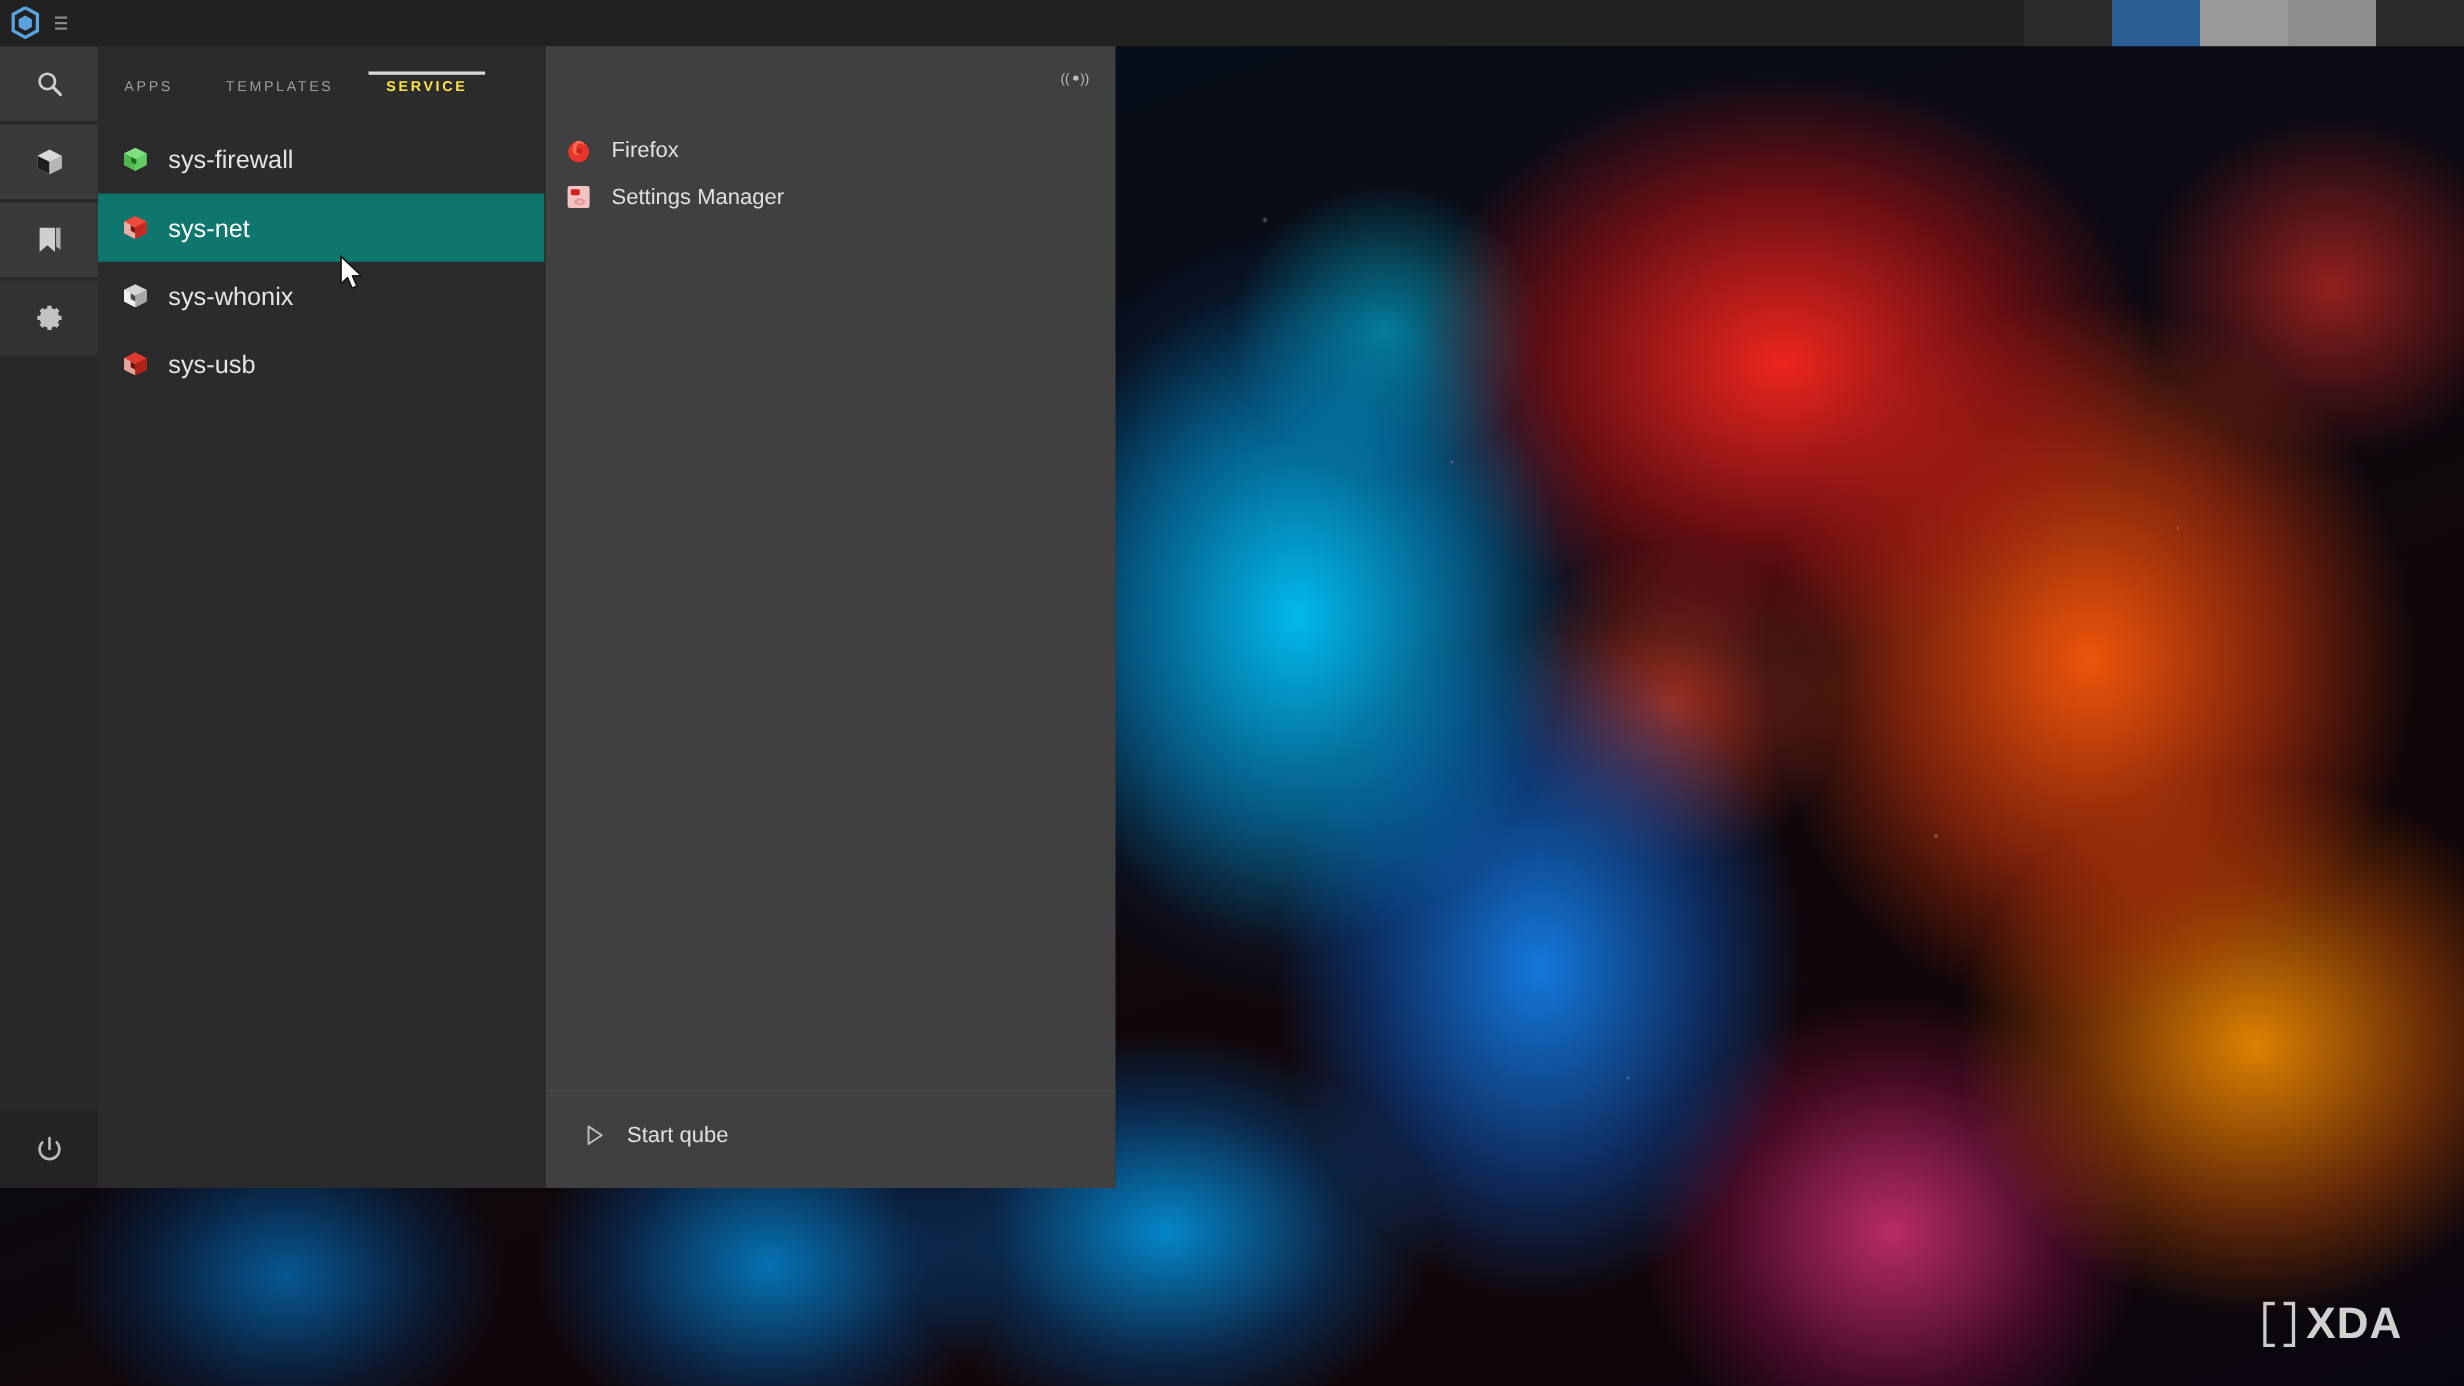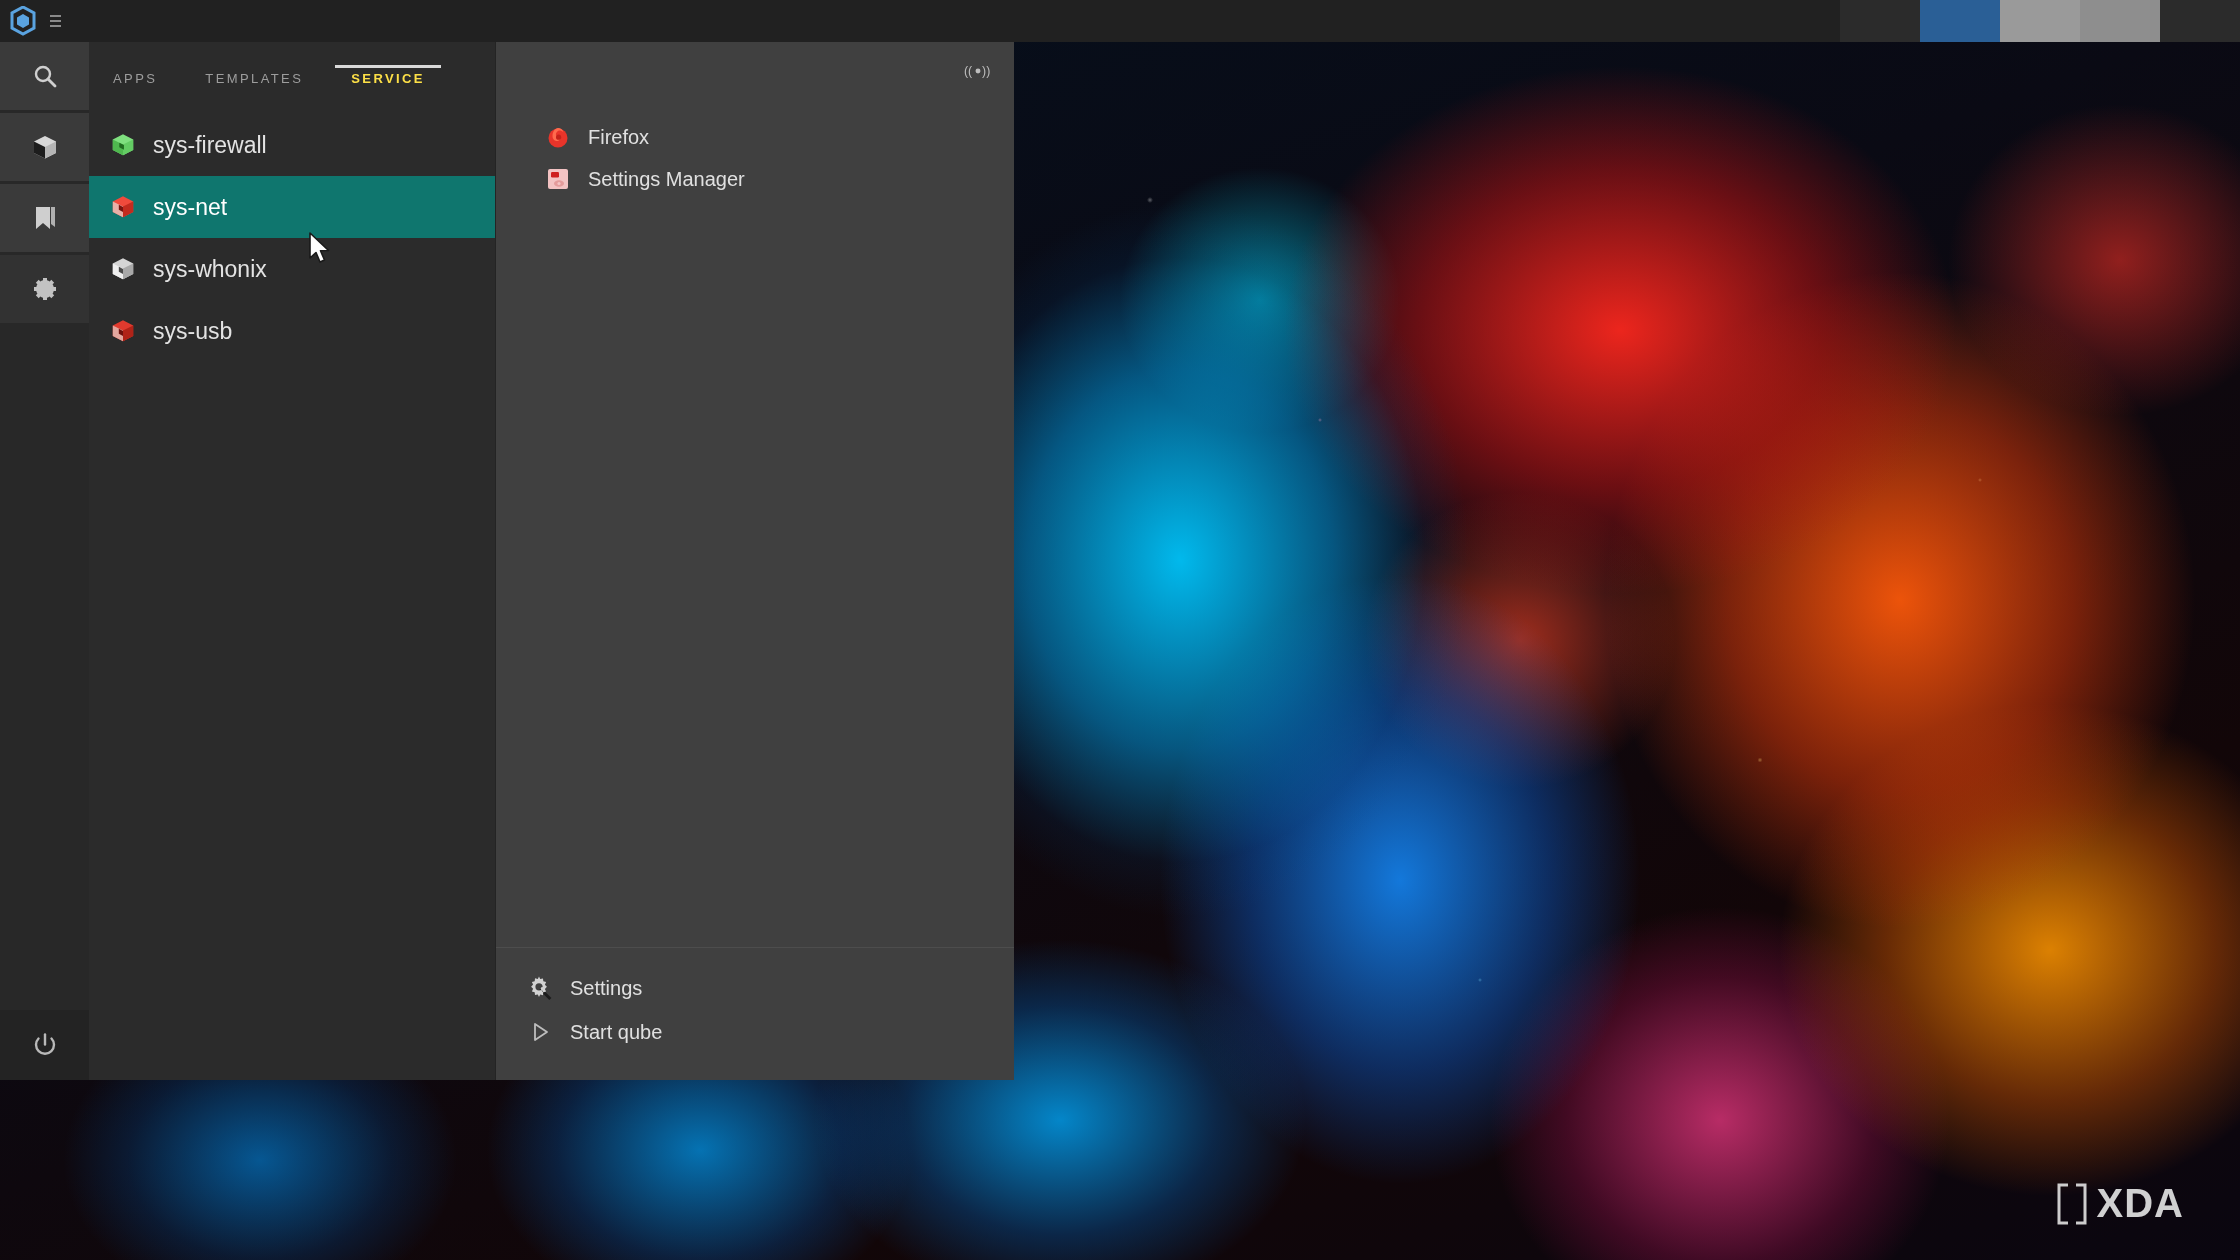--- a/index.html
+++ b/index.html
@@ -146,21 +146,21 @@
   }
   #pane-head {
     height: 58px;
     display: flex; align-items: center; justify-content: flex-end;
     padding-right: 22px;
   }
   #app-list { flex: 1 1 auto; padding-top: 16px; }
   .app-row {
     height: 42px;
     display: flex; align-items: center;
-    padding-left: 48px;
+    padding-left: 16px;
     gap: 16px;
     cursor: pointer;
   }
   .app-label { font-size: 20px; color: #e0e0e0; }
   #pane-foot {
     border-top: 1px solid #4d4d4d;
     padding: 18px 0 26px 0;
   }
   .foot-row {
     height: 44px;
@@ -349,31 +349,20 @@
           </svg>
         </span>
         <span class="app-label">Settings Manager</span>
       </div>
 
 
 
     </div>
 
     <div id="pane-foot">
-      <div class="foot-row">
-        <span class="icon-box">
-          <svg width="27" height="27" viewBox="0 0 27 27">
-            <path fill="#d2d2d2" d="M12 1.5l1.2 2.6 2.8-.7.3 2.9 2.8.8-1.2 2.6 2 2.1-2 2.1 1.2 2.6-2.8.8-.3 2.9-2.8-.7L12 22l-1.2-2.6-2.8.7-.3-2.9-2.8-.8 1.2-2.6-2-2.1 2-2.1L4.9 7l2.8-.8.3-2.9 2.8.7z"></path>
-            <circle cx="12" cy="11.8" r="3.6" fill="#404040"></circle>
-            <path d="M14.2 12.8a3.4 3.4 0 004.2 4.2l6 6-2.1 2.1-6-6a3.4 3.4 0 00-4.2-4.2z" fill="#1c1c1c"></path>
-            <circle cx="15.2" cy="13.6" r="1.5" fill="#d2d2d2"></circle>
-          </svg>
-        </span>
-        <span class="foot-label">Settings</span>
-      </div>
       <div class="foot-row">
         <span class="icon-box">
           <svg width="24" height="24" viewBox="0 0 24 24">
             <path d="M7 4 L19 12 L7 20 Z" fill="none" stroke="#bdbdbd" stroke-width="1.8" stroke-linejoin="round"></path>
           </svg>
         </span>
         <span class="foot-label">Start qube</span>
       </div>
     </div>
   </div>

